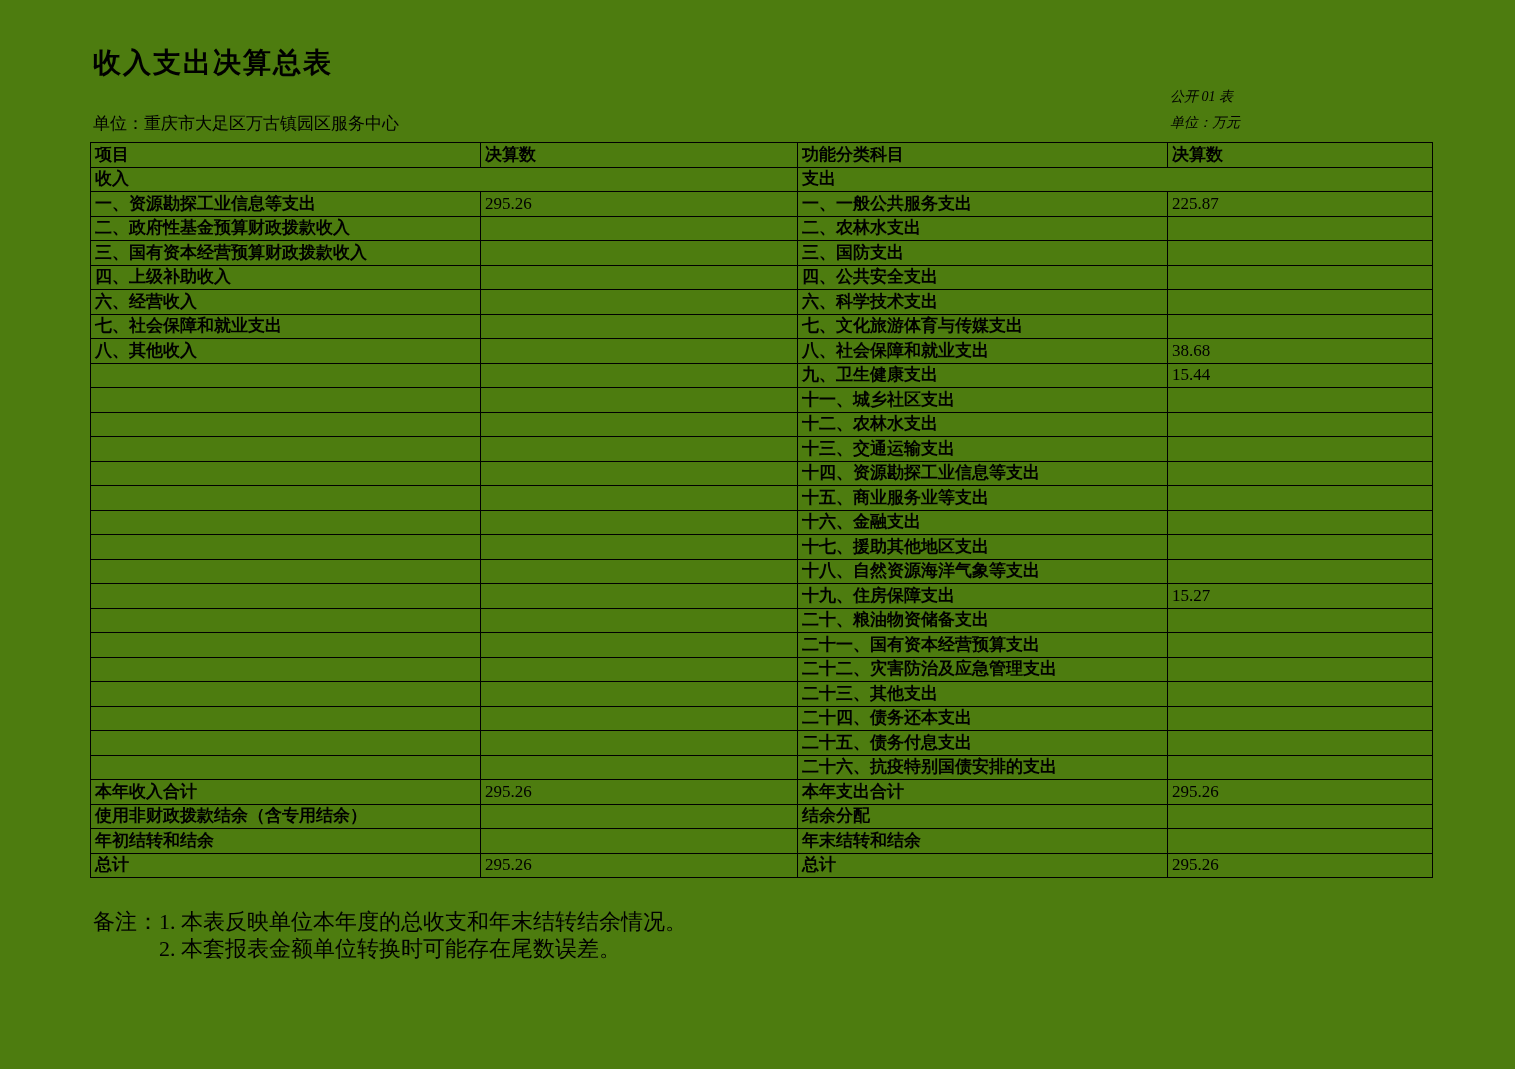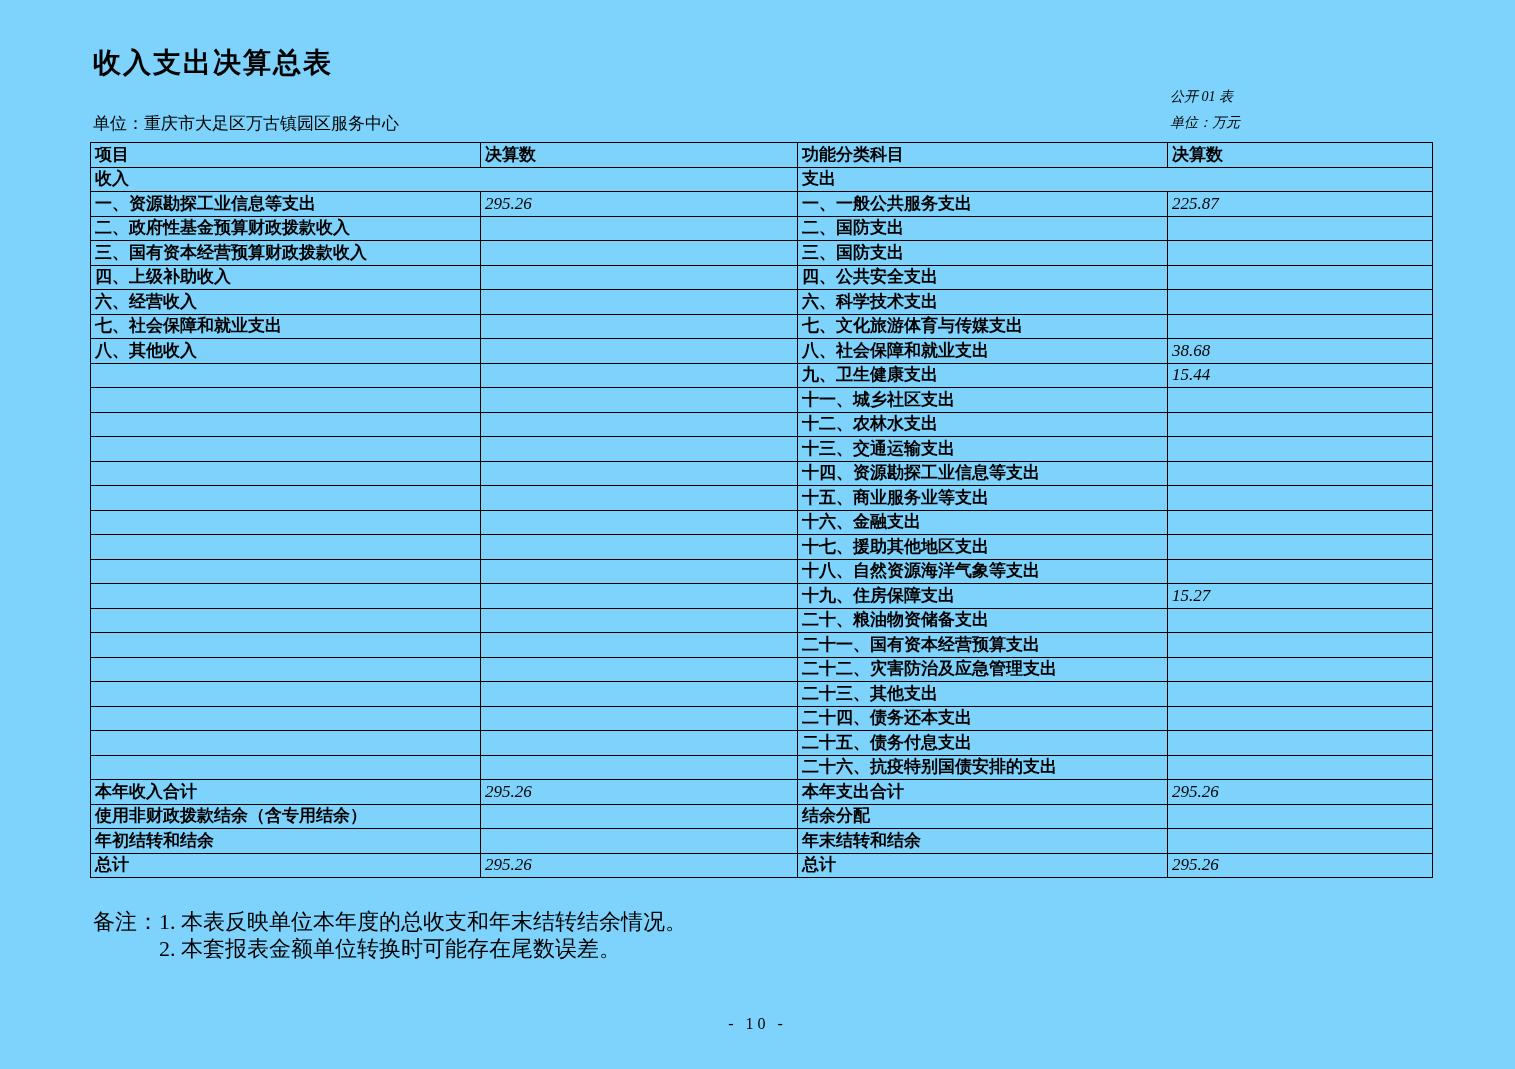--- a/index.html
+++ b/index.html
@@ -6,21 +6,21 @@
     margin: 0;
     padding: 0;
     background: #ffffff;
     color: #000000;
     font-family: "Liberation Serif", "DejaVu Serif", serif;
   }
   .page {
     position: relative;
     width: 1515px;
     height: 1069px;
-    background: #7dd3fc;
+    background: #4d7c0f;
     overflow: hidden;
   }
   .content {
     position: absolute;
     left: 90px;
     top: 0;
     width: 1342px;
   }
   .doc-title {
     margin: 46px 0 0 3px;
@@ -60,21 +60,20 @@
     font-size: 17px;
     font-weight: 700;
     line-height: 1.05;
     vertical-align: middle;
     white-space: nowrap;
     overflow: hidden;
   }
   table.budget td.num {
     font-weight: 400;
     font-family: "Liberation Serif", "DejaVu Serif", serif;
-    font-style: italic;
   }
   .notes {
     display: flex;
     margin: 30px 0 0 3px;
     font-size: 22px;
     line-height: 27px;
   }
   .notes-label { flex: 0 0 auto; }
   .notes-lines { flex: 1; }
   .page-number {
@@ -123,21 +122,21 @@
         </tr>
       <tr>
     <td>一、资源勘探工业信息等支出</td>
     <td class="num">295.26</td>
     <td>一、一般公共服务支出</td>
     <td class="num">225.87</td>
   </tr>
           <tr>
     <td>二、政府性基金预算财政拨款收入</td>
     <td class="num"></td>
-    <td>二、国防支出</td>
+    <td>二、农林水支出</td>
     <td class="num"></td>
   </tr>
           <tr>
     <td>三、国有资本经营预算财政拨款收入</td>
     <td class="num"></td>
     <td>三、国防支出</td>
     <td class="num"></td>
   </tr>
           <tr>
     <td>四、上级补助收入</td>
@@ -295,14 +294,13 @@
     <div class="notes">
       <div class="notes-label">备注：</div>
       <div class="notes-lines">
         <div>1. 本表反映单位本年度的总收支和年末结转结余情况。</div>
         <div>2. 本套报表金额单位转换时可能存在尾数误差。</div>
       </div>
     </div>
 
   </div>
 
-  <div class="page-number">- 10 -</div>
 </div>
 
 </body></html>

